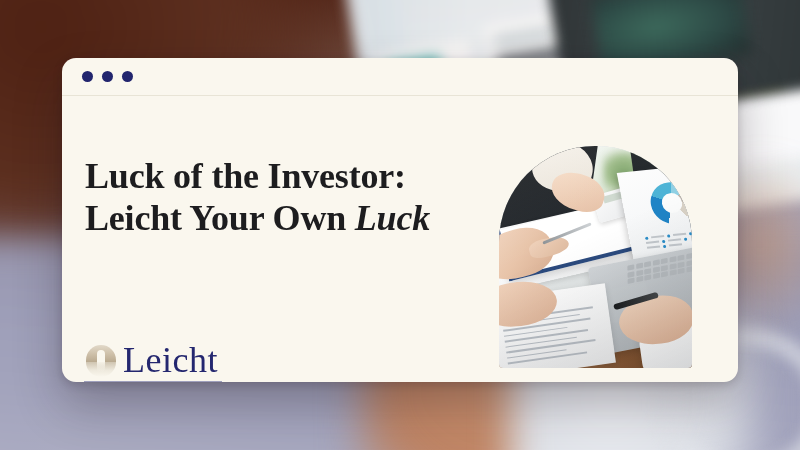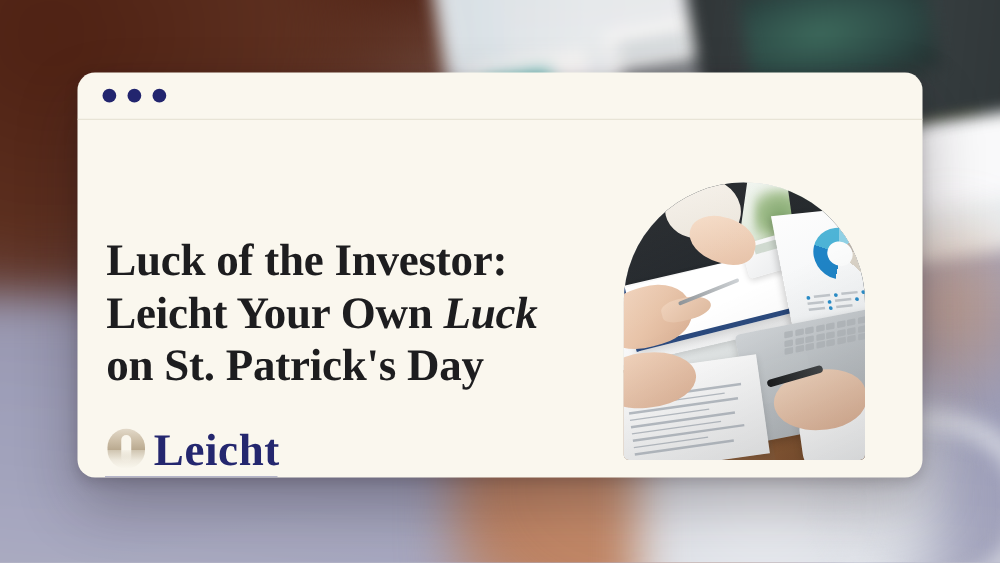--- a/index.html
+++ b/index.html
@@ -144,31 +144,30 @@
   
   #headline {
     position:absolute;
     left:23px; top:60px;
     width:420px;
     font-family:"Liberation Serif", serif;
     font-size:36px;
     line-height:1.16;
     letter-spacing:-0.2px;
     color:#1d1d1f;
-    margin-top:32px;
   }
   #headline .it { font-style:italic; }
 
   
   #logo-block {
     position:absolute;
     left:22px; top:246px;
     display:flex; flex-direction:column;
   }
-  #logo-row { display:flex; align-items:flex-start;font-weight:bold; }
+  #logo-row { display:flex; align-items:flex-end; }
 
   #logo-mark {
     position:relative;
     width:34px; height:34px;
     margin-right:5px;
   }
   .mark-arch {
     position:absolute; left:2px; top:1px;
     width:30px; height:17px;
     background:linear-gradient(180deg,#e2d9c9 0%,#cdbfa8 55%,#b9a98f 100%);
@@ -394,21 +393,21 @@
 <div id="card">
 
   <div id="card-titlebar">
     <span class="dot"></span>
     <span class="dot"></span>
     <span class="dot"></span>
   </div>
 
   <div id="card-body">
 
-    <h1 id="headline"><span>Luck of the Investor:</span><br><span>Leicht Your Own </span><em class="it">Luck</em><br><span>on St. Patrick's Day</span></h1>
+    <h1 id="headline"><span>Luck of the Investor:</span><br><span>Leicht Your Own </span><em class="it">Luck</em><br></h1>
 
     <div id="logo-block">
       <div id="logo-row">
         <span id="logo-mark">
           <span class="mark-arch"></span>
           <span class="mark-refl"></span>
         </span>
         <span id="logo-word">Leicht</span>
       </div>
       <span id="logo-rule"></span>

